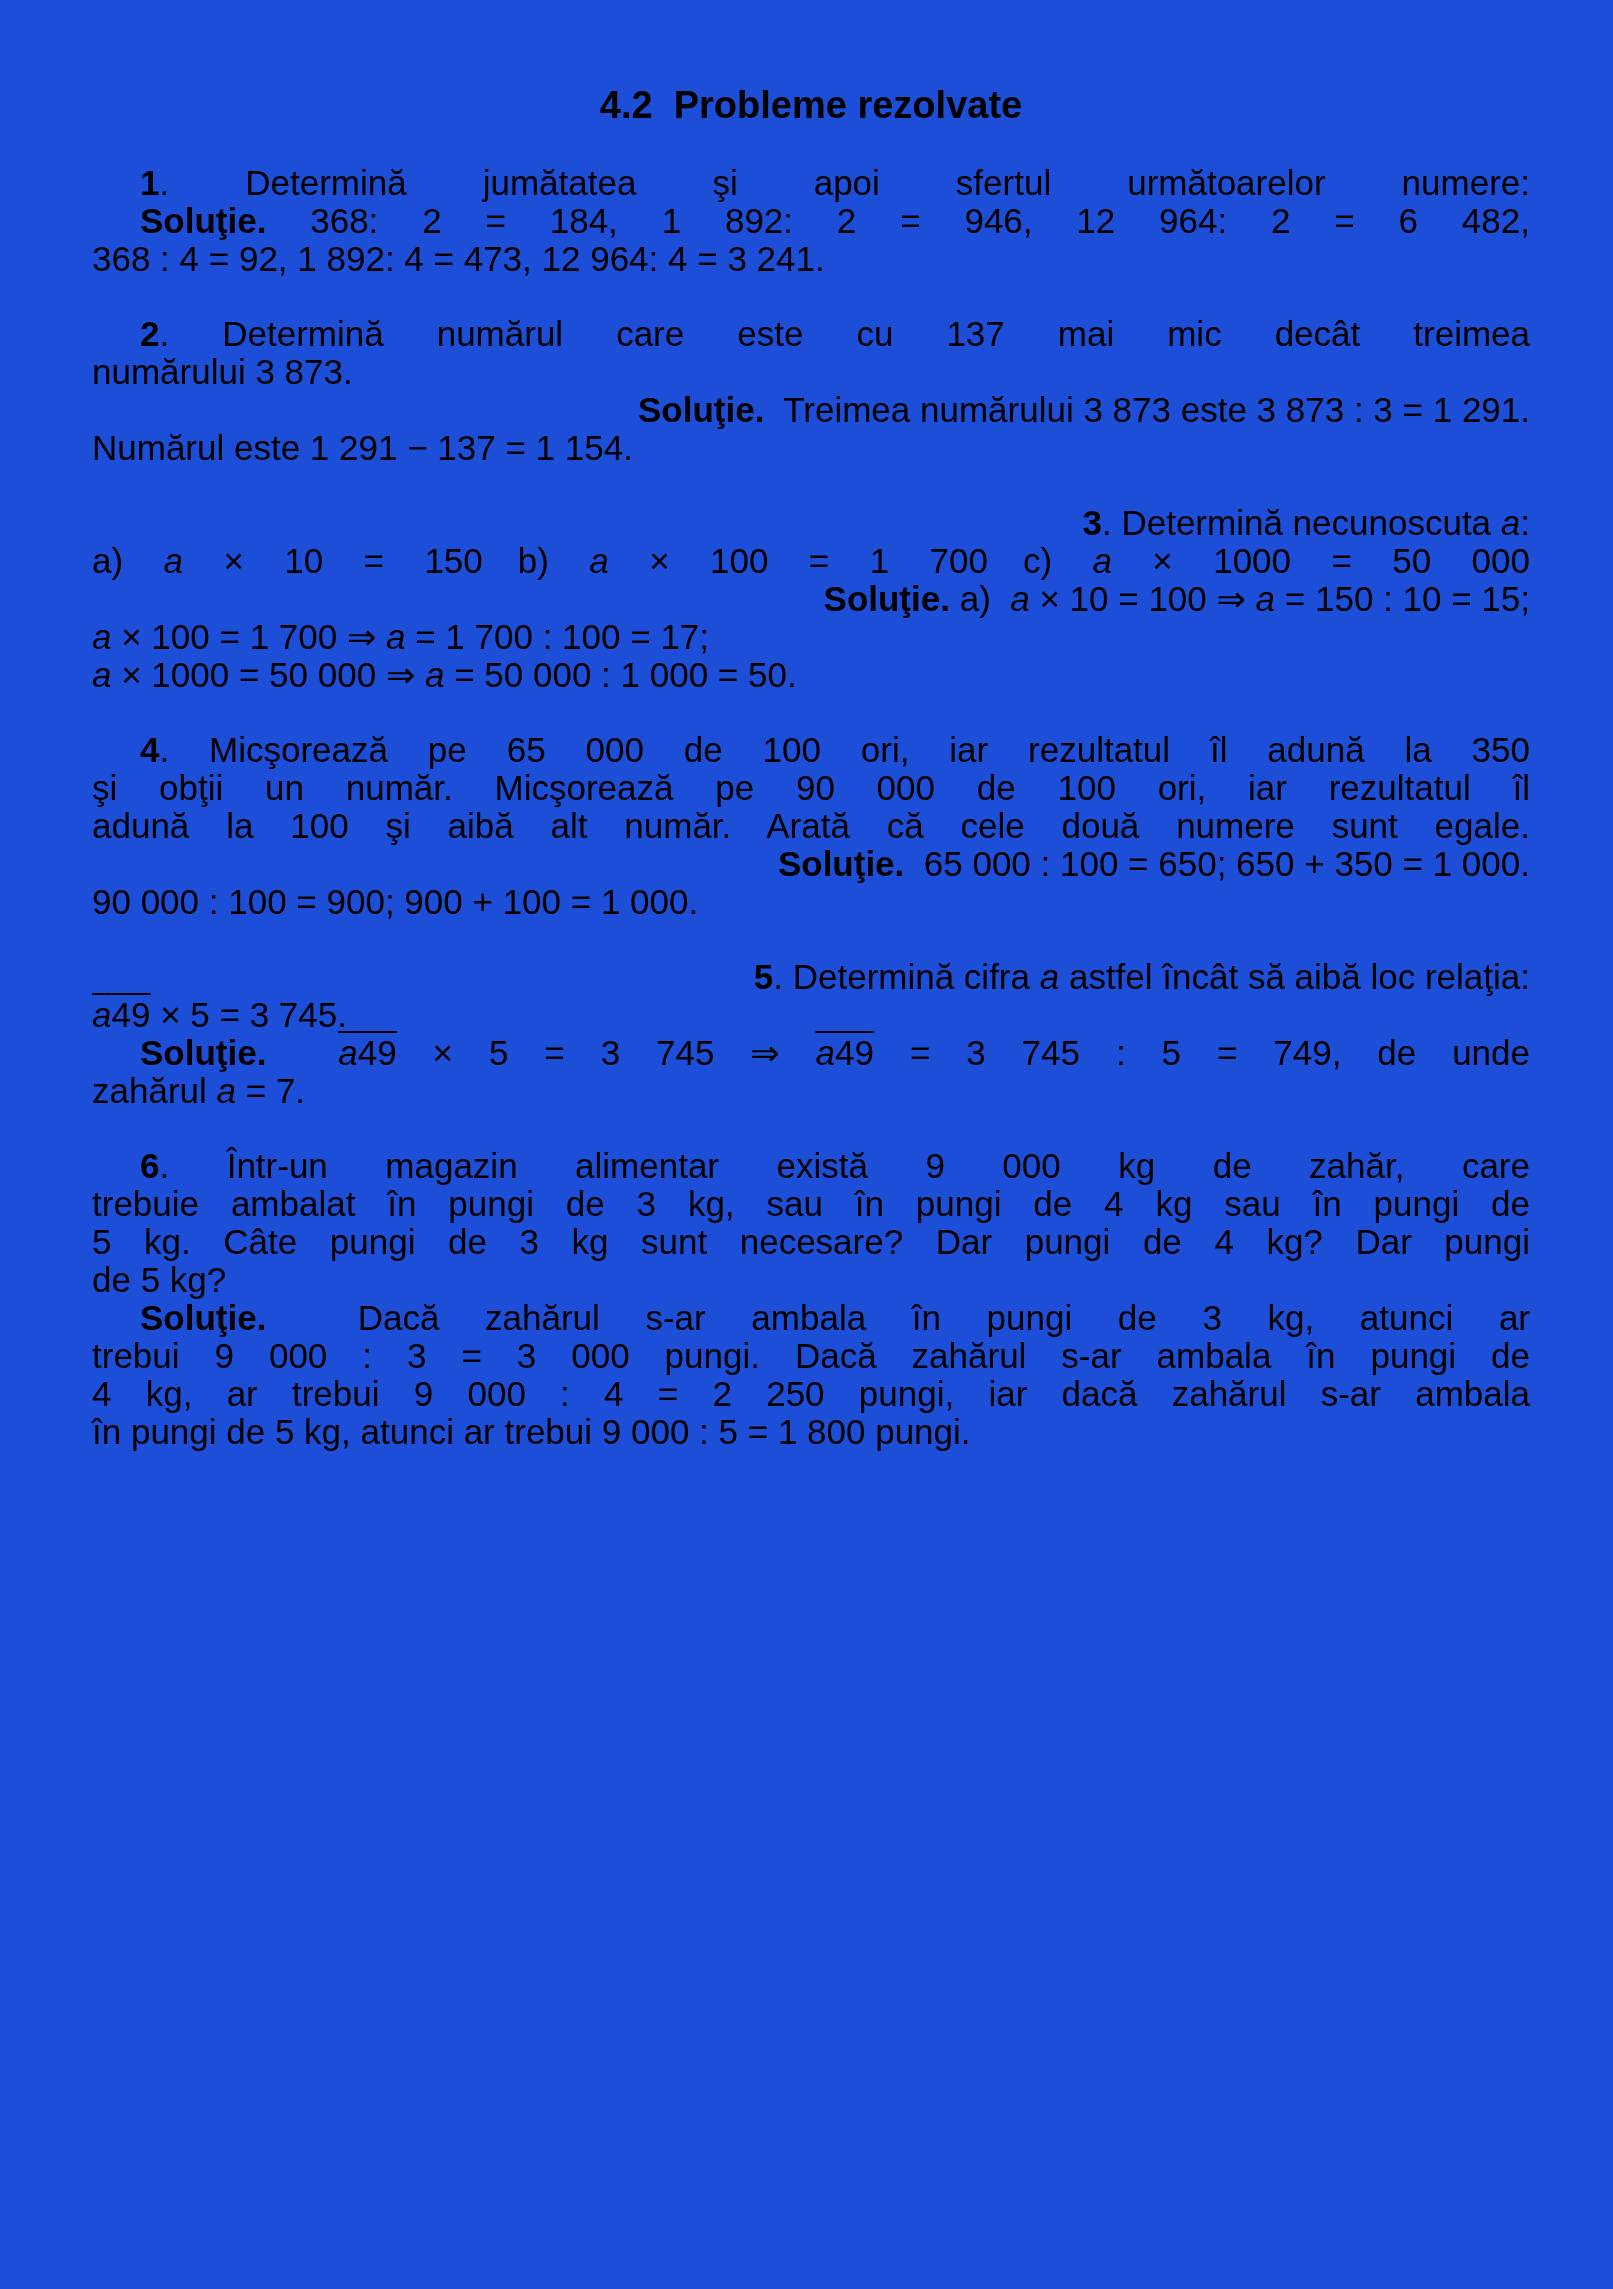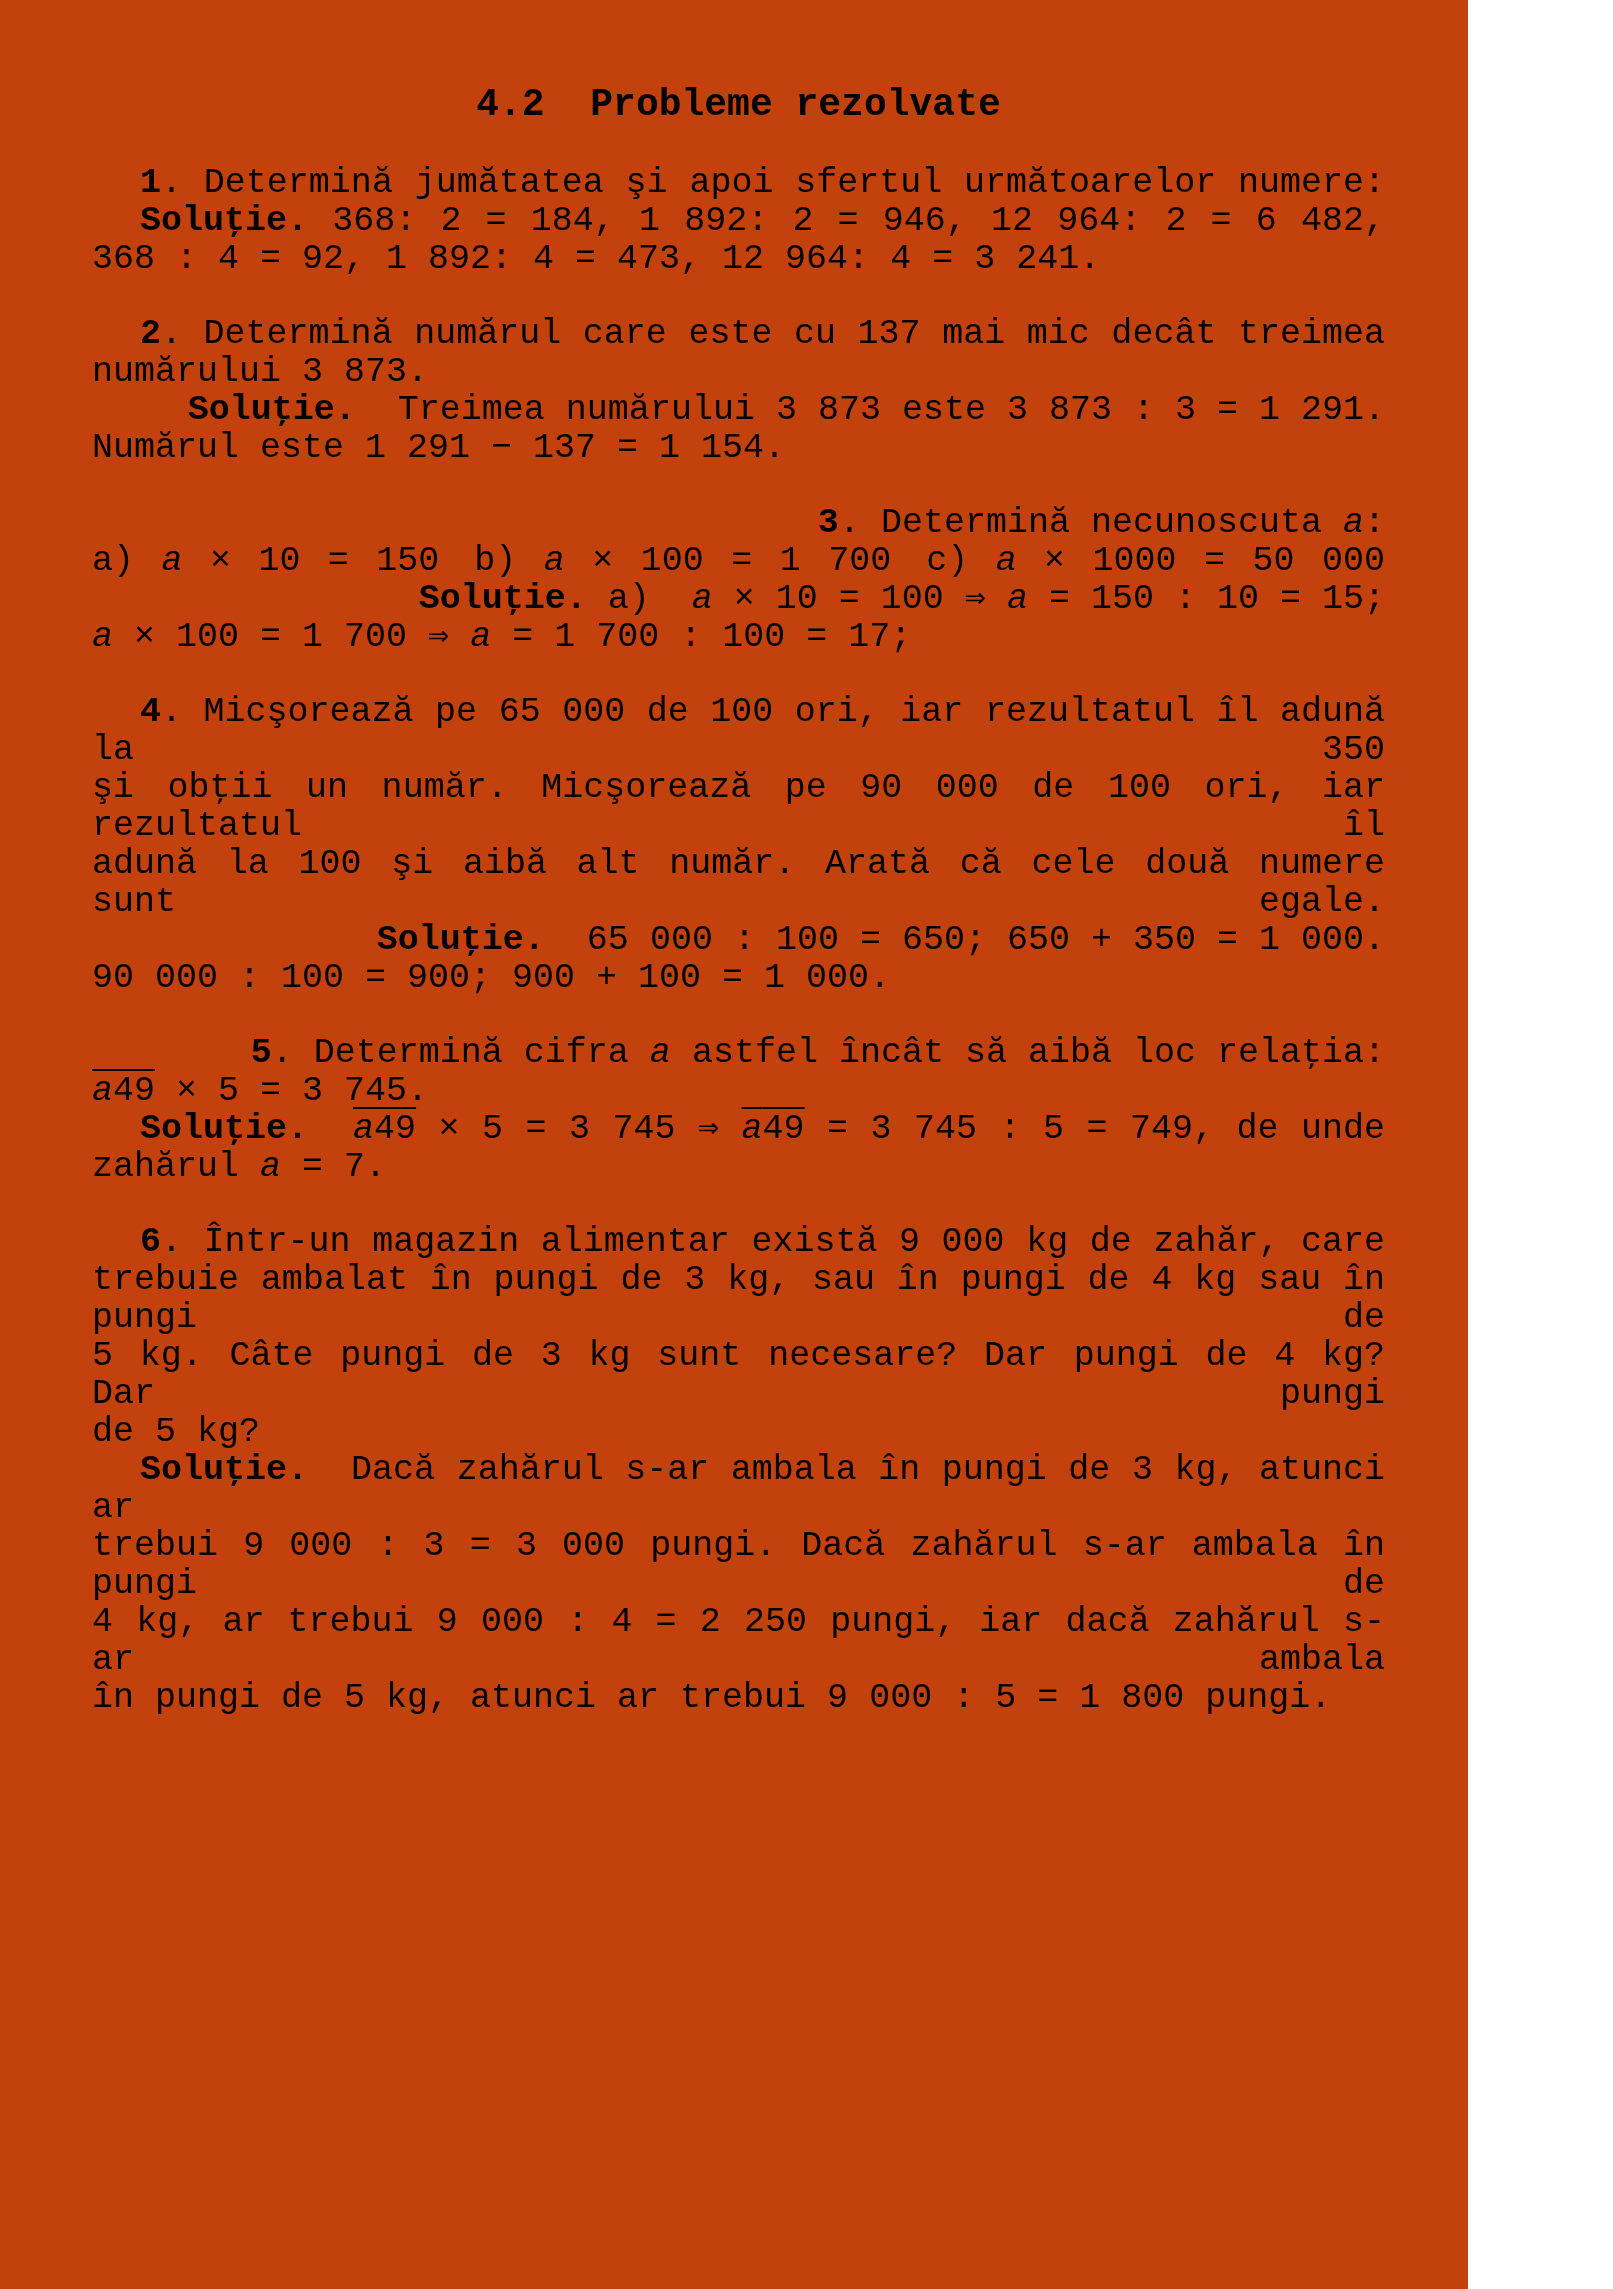--- a/index.html
+++ b/index.html
@@ -2,26 +2,26 @@
 <html style="font-size:14.8px"><head>
 <meta charset="utf-8">
 <style>
   html, body {
     margin: 0;
     padding: 0;
     background: #ffffff;
   }
   .page {
     position: relative;
-    width: 1468px;
+    width: 1613px;
     height: 2290px;
-    background: #c2410c;
+    background: #1d4ed8;
     box-sizing: border-box;
     padding: 83px 83px 0 92px;
-    font-family: Liberation Mono, monospace;
+    font-family: Liberation Sans, sans-serif;
     font-size: 35px;
     line-height: 38px;
     color: #000000;
     overflow: hidden;
   }
   .title {
     font-size: 38px;
     line-height: 44px;
     font-weight: bold;
     text-align: center;
@@ -56,20 +56,21 @@
       <div class="line indent just"><span class="b">Soluţie.</span><span> 368: 2 = 184, 1&nbsp;892: 2 = 946, 12&nbsp;964: 2 = 6&nbsp;482,</span></div>
       <div class="line"><span>368 : 4 = 92, 1&nbsp;892: 4 = 473, 12&nbsp;964: 4 = 3&nbsp;241.</span></div>
       <div class="line gap indent just"><span class="b">2</span><span>. Determină numărul care este cu 137 mai mic decât treimea</span></div>
       <div class="line"><span>numărului 3&nbsp;873.</span></div>
       <div class="line indent"><span class="b">Soluţie.</span><span>&nbsp; Treimea numărului 3&nbsp;873 este 3&nbsp;873 : 3 = 1&nbsp;291.</span></div>
       <div class="line"><span>Numărul este 1&nbsp;291 − 137 = 1&nbsp;154.</span></div>
       <div class="line gap indent"><span class="b">3</span><span>. Determină necunoscuta </span><span class="i">a</span><span>:</span></div>
       <div class="line just"><span>a) </span><span class="i">a</span><span> × 10 = 150</span><span> </span><span>b) </span><span class="i">a</span><span> × 100 = 1&nbsp;700</span><span> </span><span>c) </span><span class="i">a</span><span> × 1000 = 50&nbsp;000</span></div>
       <div class="line indent"><span class="b">Soluţie.</span><span> a)&nbsp; </span><span class="i">a</span><span> × 10 = 100 ⇒ </span><span class="i">a</span><span> = 150 : 10 = 15;</span></div>
       <div class="line"><span class="i">a</span><span> × 100 = 1&nbsp;700 ⇒ </span><span class="i">a</span><span> = 1&nbsp;700 : 100 = 17;</span></div>
+      <div class="line"><span class="i">a</span><span> × 1000 = 50&nbsp;000 ⇒ </span><span class="i">a</span><span> = 50&nbsp;000 : 1&nbsp;000 = 50.</span></div>
       <div class="line gap indent just"><span class="b">4</span><span>. Micşorează pe 65&nbsp;000 de 100 ori, iar rezultatul îl adună la 350</span></div>
       <div class="line just"><span>şi obţii un număr. Micşorează pe 90&nbsp;000 de 100 ori, iar rezultatul îl</span></div>
       <div class="line just"><span>adună la 100 şi aibă alt număr. Arată că cele două numere sunt egale.</span></div>
       <div class="line indent"><span class="b">Soluţie.</span><span>&nbsp; 65&nbsp;000 : 100 = 650; 650 + 350 = 1&nbsp;000.</span></div>
       <div class="line"><span>90&nbsp;000 : 100 = 900; 900 + 100 = 1&nbsp;000.</span></div>
       <div class="line gap indent"><span class="b">5</span><span>. Determină cifra </span><span class="i">a</span><span> astfel încât să aibă loc relaţia:</span></div>
       <div class="line center"><span class="ov"><span class="i">a</span><span>49</span></span><span> × 5 = 3&nbsp;745.</span></div>
       <div class="line indent just"><span class="b">Soluţie.</span><span>&nbsp; </span><span class="ov"><span class="i">a</span><span>49</span></span><span> × 5 = 3&nbsp;745 ⇒ </span><span class="ov"><span class="i">a</span><span>49</span></span><span> = 3&nbsp;745 : 5 = 749, de unde</span></div>
       <div class="line"><span>zahărul </span><span class="i">a</span><span> = 7.</span></div>
       <div class="line gap indent just"><span class="b">6</span><span>. Într-un magazin alimentar există 9&nbsp;000 kg de zahăr, care</span></div>

